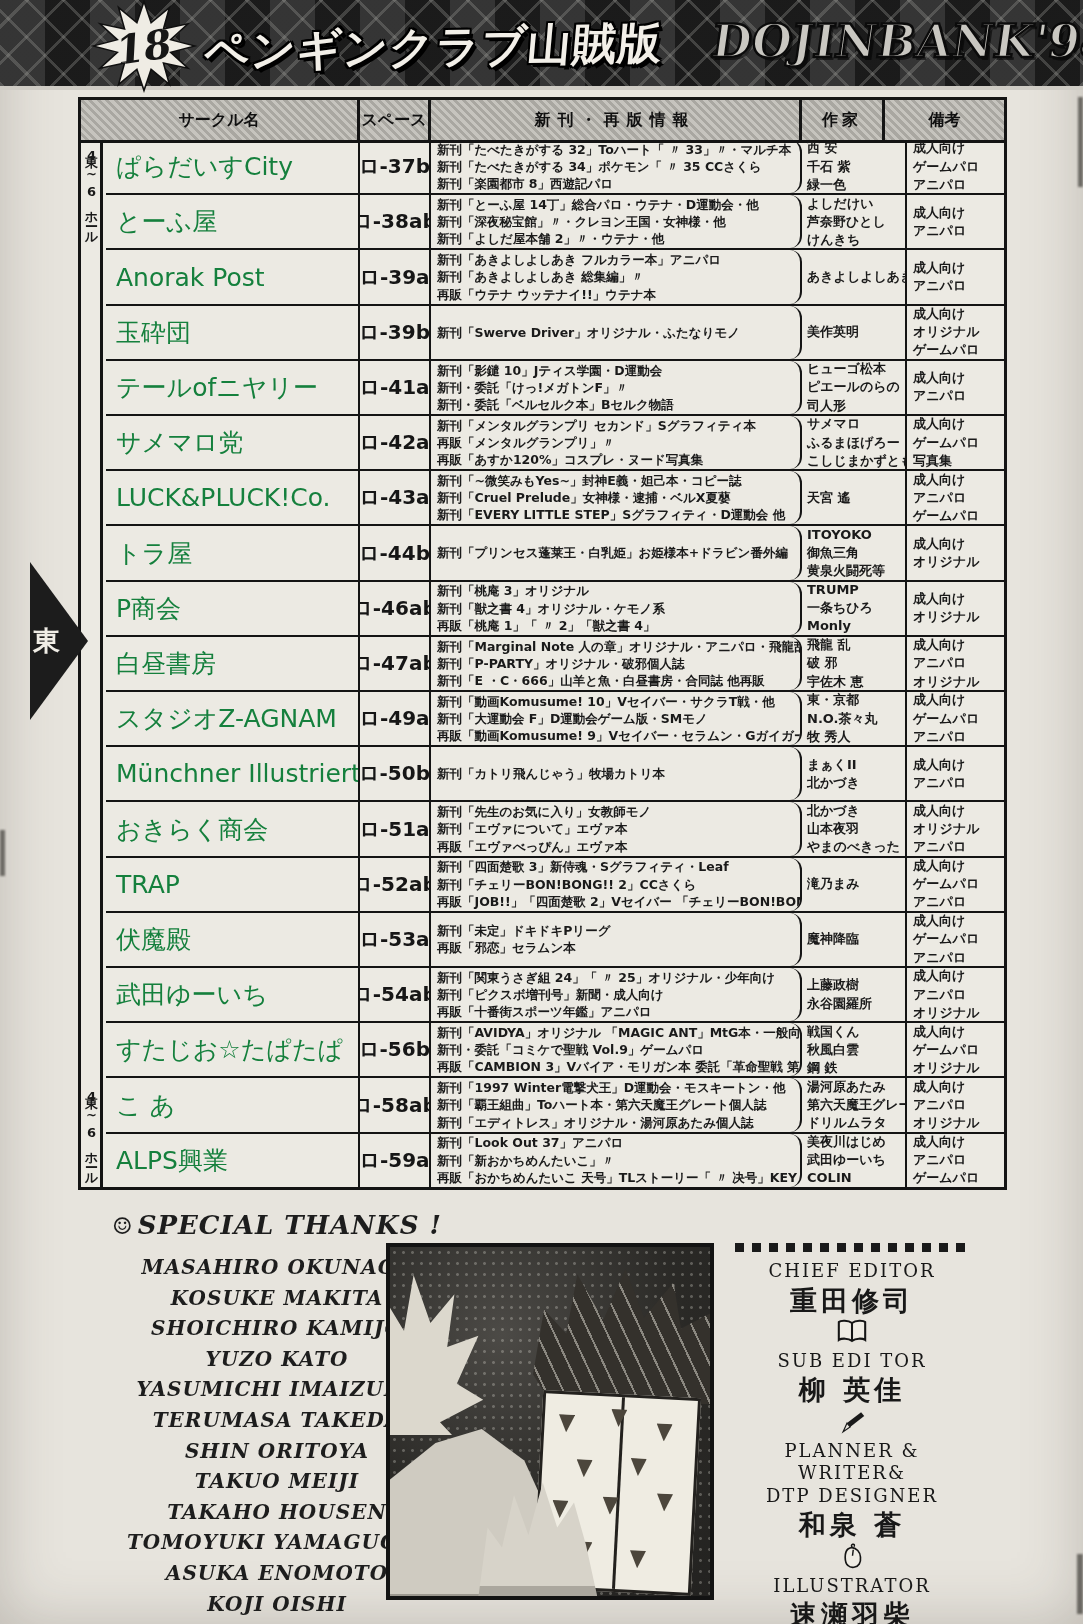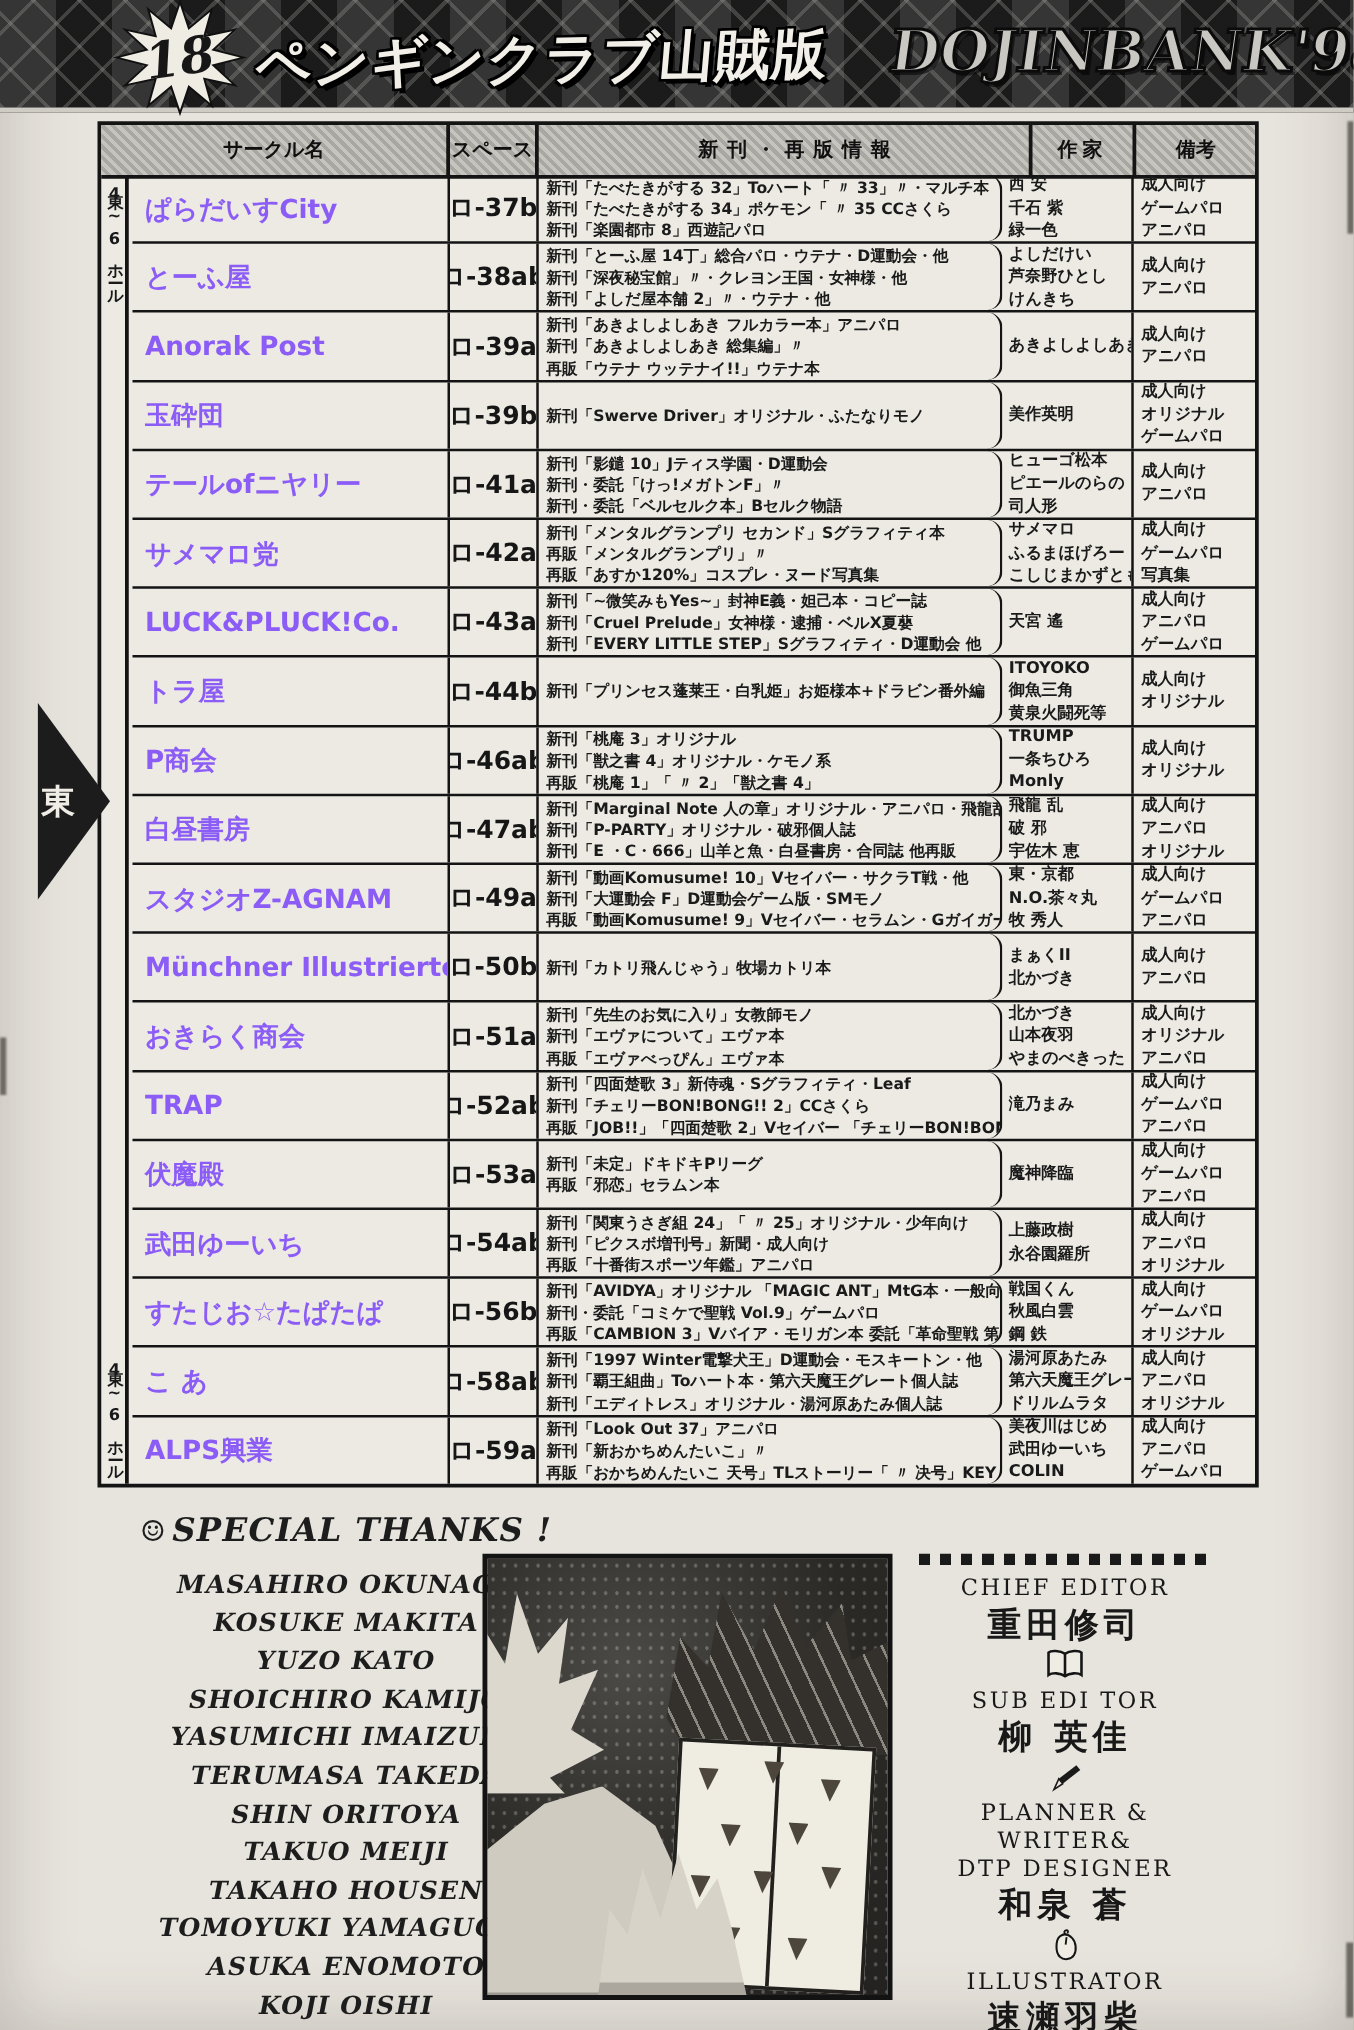--- a/index.html
+++ b/index.html
@@ -25,33 +25,33 @@
   .banner-logo{position:absolute;left:712px;top:14px;font-size:46px;font-weight:bold;color:#c9c7c1;
     letter-spacing:0px;transform:skewX(-8deg);white-space:nowrap;font-family:"DejaVu Serif",serif;
     -webkit-text-stroke:2.4px #0b0b0b;text-shadow:3px 3px 0 rgba(0,0,0,.55);}
   
   .catalog-table{position:absolute;left:78px;top:97px;width:929px;height:1093px;border:3px solid #141414;background:#eceae3;box-sizing:border-box;}
   .thead{display:flex;height:40px;border-bottom:3px solid #141414;
     background:repeating-linear-gradient(45deg,#c6c4be 0 3px,#a9a7a1 3px 6px);}
   .th{display:flex;align-items:center;justify-content:center;font-size:16px;font-weight:bold;color:#101010;
     border-right:3px solid #141414;box-sizing:border-box;white-space:nowrap;overflow:hidden;}
   .th:last-child{border-right:none;}
-  .th.c1{width:279px;}.th.c2{width:71px;}.th.c3{width:371px;letter-spacing:7px;margin-left:24px;}.th.c4{width:83px;letter-spacing:4px;}.th.c5{flex:1;}
+  .th.c1{width:279px;}.th.c2{width:71px;}.th.c3{width:371px;letter-spacing:7px;}.th.c4{width:83px;letter-spacing:4px;}.th.c5{flex:1;}
   .tbody{position:absolute;top:40px;left:0;right:0;bottom:0;}
   .hall-strip{position:absolute;left:0;top:0;bottom:0;width:22px;border-right:3px solid #141414;box-sizing:border-box;}
   .hall-label{position:absolute;left:0;width:100%;display:flex;justify-content:center;
     writing-mode:vertical-rl;text-orientation:upright;font-size:13px;font-weight:600;color:#191919;letter-spacing:3px;}
   .hall-label.top{top:5px;}
   .hall-label.bottom{bottom:5px;}
   .rows{position:absolute;left:25px;top:0;right:0;bottom:0;display:flex;flex-direction:column;}
   .row{flex:1;display:flex;border-bottom:2.5px solid #141414;min-height:0;}
   .row:last-child{border-bottom:none;}
   .cell{border-right:2.5px solid #141414;box-sizing:border-box;overflow:hidden;}
   .cell.notes{border-right:none;}
-  .cell.name{width:254px;display:flex;align-items:center;padding-left:10px;font-size:21px;font-weight:700;color:#8b5cf6;white-space:nowrap;}
+  .cell.name{width:254px;display:flex;align-items:center;padding-left:10px;font-size:25px;font-weight:400;color:#15803d;white-space:nowrap;}
   .cell.space{width:71px;display:flex;align-items:center;justify-content:center;font-size:20px;font-weight:700;color:#161616;white-space:nowrap;}
   .cell.info{width:371px;display:flex;flex-direction:column;justify-content:center;padding:2px 3px 2px 6px;border-radius:12px;}
   .cell.info .line{font-size:12.5px;font-weight:600;color:#1a1a1a;line-height:1.38;white-space:nowrap;}
   .cell.author{width:105px;display:flex;flex-direction:column;justify-content:center;padding-left:5px;}
   .cell.author div,.cell.notes div{font-size:13px;font-weight:600;color:#1a1a1a;line-height:1.4;white-space:nowrap;}
   .cell.notes{flex:1;display:flex;flex-direction:column;justify-content:center;padding-left:6px;}
   
   .hall-arrow{position:absolute;left:30px;top:562px;width:58px;height:158px;background:#1c1c1c;
     clip-path:polygon(0 0,100% 50%,0 100%);display:flex;align-items:center;}
   .hall-arrow span{color:#f0ede6;font-size:27px;font-weight:bold;margin-left:3px;}
@@ -469,22 +469,22 @@
 
   <div class="hall-arrow">
     <span>東</span>
   </div>
 
   <section class="thanks">
     <h2><span class="smiley">☺</span><span>SPECIAL THANKS !</span></h2>
     <ul id="thanks-list">
         <li>MASAHIRO OKUNAGA</li>
         <li>KOSUKE MAKITA</li>
+        <li>SHOICHIRO KAMIJO</li>
         <li>YUZO KATO</li>
-        <li>SHOICHIRO KAMIJO</li>
         <li>YASUMICHI IMAIZUMI</li>
         <li>TERUMASA  TAKEDA</li>
         <li>SHIN ORITOYA</li>
         <li>TAKUO MEIJI</li>
         <li>TAKAHO HOUSEN</li>
         <li>TOMOYUKI YAMAGUCHI</li>
         <li>ASUKA ENOMOTO</li>
         <li>KOJI OISHI</li>
         <li>MIWA EDA</li>
         <li>TAKUMI MAEMURA</li>

